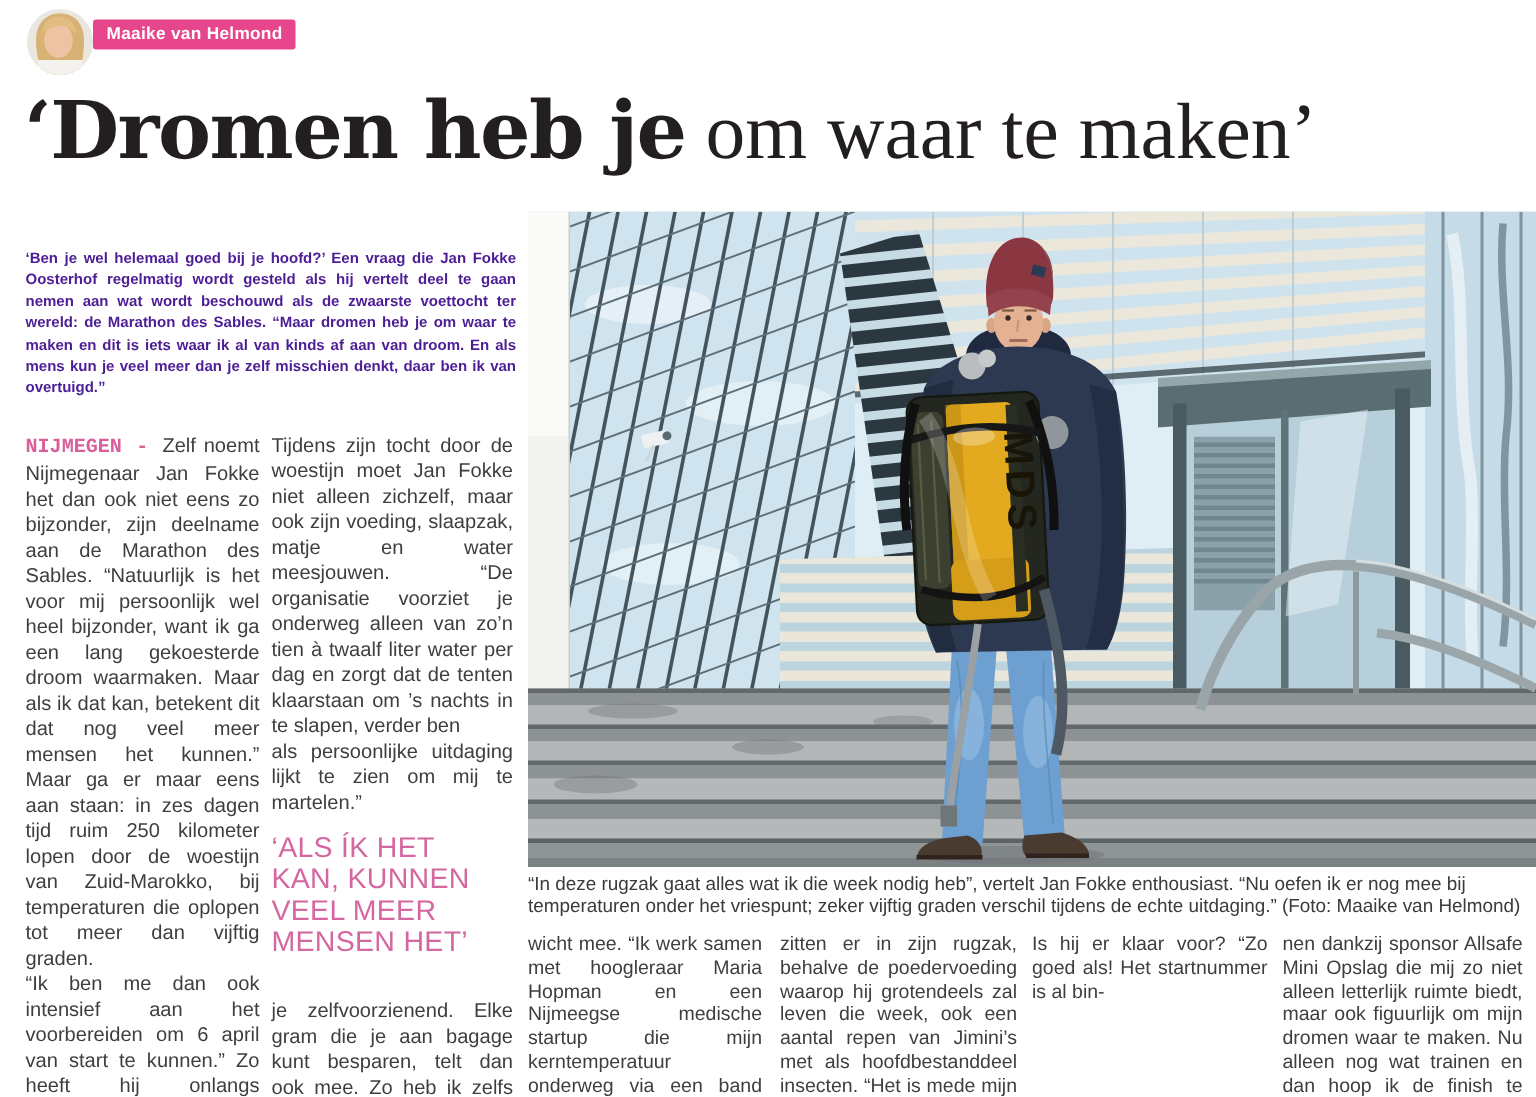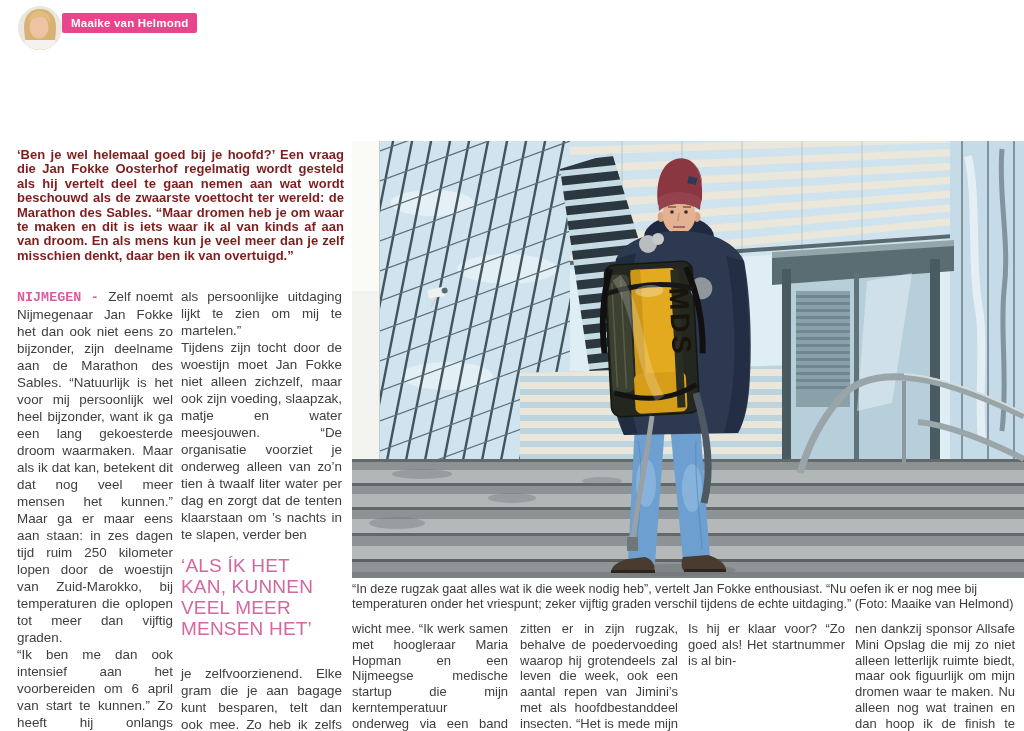--- a/index.html
+++ b/index.html
@@ -13,22 +13,22 @@
     font-size:11.5px;font-weight:bold;letter-spacing:.2px;}
 
   
   .headline{position:absolute;left:16px;top:56px;width:990px;white-space:nowrap;color:#231f20;}
   .headline .hl-bold{font-family:"DejaVu Serif",serif;font-weight:700;font-size:53px;letter-spacing:-1px;}
   .headline .hl-light{font-family:"Liberation Serif",serif;font-weight:400;font-size:53px;letter-spacing:0;}
 
   .subhead{position:absolute;left:17px;top:133px;width:330px;font-size:19.5px;font-weight:bold;
     color:#2b2829;letter-spacing:-.2px;}
 
-  .intro{position:absolute;left:17px;top:148px;width:327px;font-size:13px;font-weight:bold;
-    line-height:14.4px;color:#7f1d1d;text-align:justify;}
+  .intro{position:absolute;left:17px;top:166px;width:327px;font-size:10px;font-weight:bold;
+    line-height:14.4px;color:#4c1d95;text-align:justify;}
 
   .bodycol{position:absolute;font-size:13.4px;line-height:17px;text-align:justify;color:#3f3e3e;}
   .bodycol p{margin:0;}
   .col1{left:17px;top:288px;width:156px;height:440px;}
   .col2{left:181px;top:288px;width:161px;height:440px;}
   .dateline{color:#d85f9b;font-weight:bold;font-family:Liberation Mono, monospace;}
 
   .pullquote{margin:12px 0 26px 0;width:140px;font-size:19px;line-height:21px;
     color:#d4679f;font-weight:400;text-align:left;letter-spacing:.2px;}
 
@@ -55,32 +55,35 @@
     <svg viewBox="0 0 44 44" width="44" height="44">
       <rect width="44" height="44" fill="#eae6e0"></rect>
       <path d="M6,21 C6,8 14,3 22,3 C32,3 38,10 38,21 C38,31 36,39 34,44 L10,44 C8,37 6,29 6,21 Z" fill="#d8b274"></path>
       <ellipse cx="21" cy="21" rx="9.5" ry="11.5" fill="#eec3a3"></ellipse>
       <path d="M10,17 C11,8 16,5 21,5 C28,5 32,9 33,17 C28,12 26,10.5 21,11.5 C16,12.5 12,13.5 10,17 Z" fill="#e2bd80"></path>
       <rect x="7" y="34" width="30" height="10" fill="#f4f2ef"></rect>
     </svg>
   </div>
   <div class="byline-badge">Maaike van Helmond</div>
 
+  <h1 class="headline" style="margin:0;">
+    <span class="hl-bold">‘Dromen heb je</span><span class="hl-light"> om waar te maken’</span>
+  </h1>
 
 
   <div class="intro">‘Ben je wel helemaal goed bij je hoofd?’ Een vraag die Jan Fokke Oosterhof regelmatig wordt gesteld als hij vertelt deel te gaan nemen aan wat wordt beschouwd als de zwaarste voettocht ter wereld: de Marathon des Sables. “Maar dromen heb je om waar te maken en dit is iets waar ik al van kinds af aan van droom. En als mens kun je veel meer dan je zelf misschien denkt, daar ben ik van overtuigd.”</div>
 
   <div class="bodycol col1">
     <p><span class="dateline">NIJMEGEN - </span><span>Zelf noemt Nijmegenaar Jan Fokke het dan ook niet eens zo bijzonder, zijn deelname aan de Marathon des Sables. “Natuurlijk is het voor mij persoonlijk wel heel bijzonder, want ik ga een lang gekoesterde droom waarmaken. Maar als ik dat kan, betekent dit dat nog veel meer mensen het kunnen.” Maar ga er maar eens aan staan: in zes dagen tijd ruim 250 kilometer lopen door de woestijn van Zuid-Marokko, bij temperaturen die oplopen tot meer dan vijftig graden.</span></p>
     <p>“Ik ben me dan ook intensief aan het voorbereiden om 6 april van start te kunnen.” Zo heeft hij onlangs bijvoorbeeld als eerste de Walk of Wisdom non-stop volbracht: 136 kilometer hardlopen met bepakking. “Een heel bijzondere ervaring, maar ik heb het die 19 uur en 44 minuten ook regelmatig best zwaar gehad. Daarnaast werk ik samen met een personal trainer die het</p>
   </div>
 
   <div class="bodycol col2">
+    <p>Tijdens zijn tocht door de woestijn moet Jan Fokke niet alleen zichzelf, maar ook zijn voeding, slaapzak, matje en water meesjouwen. “De organisatie voorziet je onderweg alleen van zo’n tien à twaalf liter water per dag en zorgt dat de tenten klaarstaan om ’s nachts in te slapen, verder ben</p>
     <p>als persoonlijke uitdaging lijkt te zien om mij te martelen.”</p>
-    <p>Tijdens zijn tocht door de woestijn moet Jan Fokke niet alleen zichzelf, maar ook zijn voeding, slaapzak, matje en water meesjouwen. “De organisatie voorziet je onderweg alleen van zo’n tien à twaalf liter water per dag en zorgt dat de tenten klaarstaan om ’s nachts in te slapen, verder ben</p>
     <div class="pullquote">‘ALS ÍK HET KAN, KUNNEN VEEL MEER MENSEN HET’</div>
     <p>je zelfvoorzienend. Elke gram die je aan bagage kunt besparen, telt dan ook mee. Zo heb ik zelfs mijn slaapmatje, dat op zich al vrij weinig weegt, nog helemaal verknipt om onderweg een paar gram minder te hoeven dragen.”</p>
 
   </div>
 
   <div class="photo">
     <svg viewBox="0 0 672 437" width="672" height="437" preserveAspectRatio="none">
       <defs>
         <clipPath id="cpFacade">
             <polygon points="28,0 218,0 218,332 28,348"></polygon>

